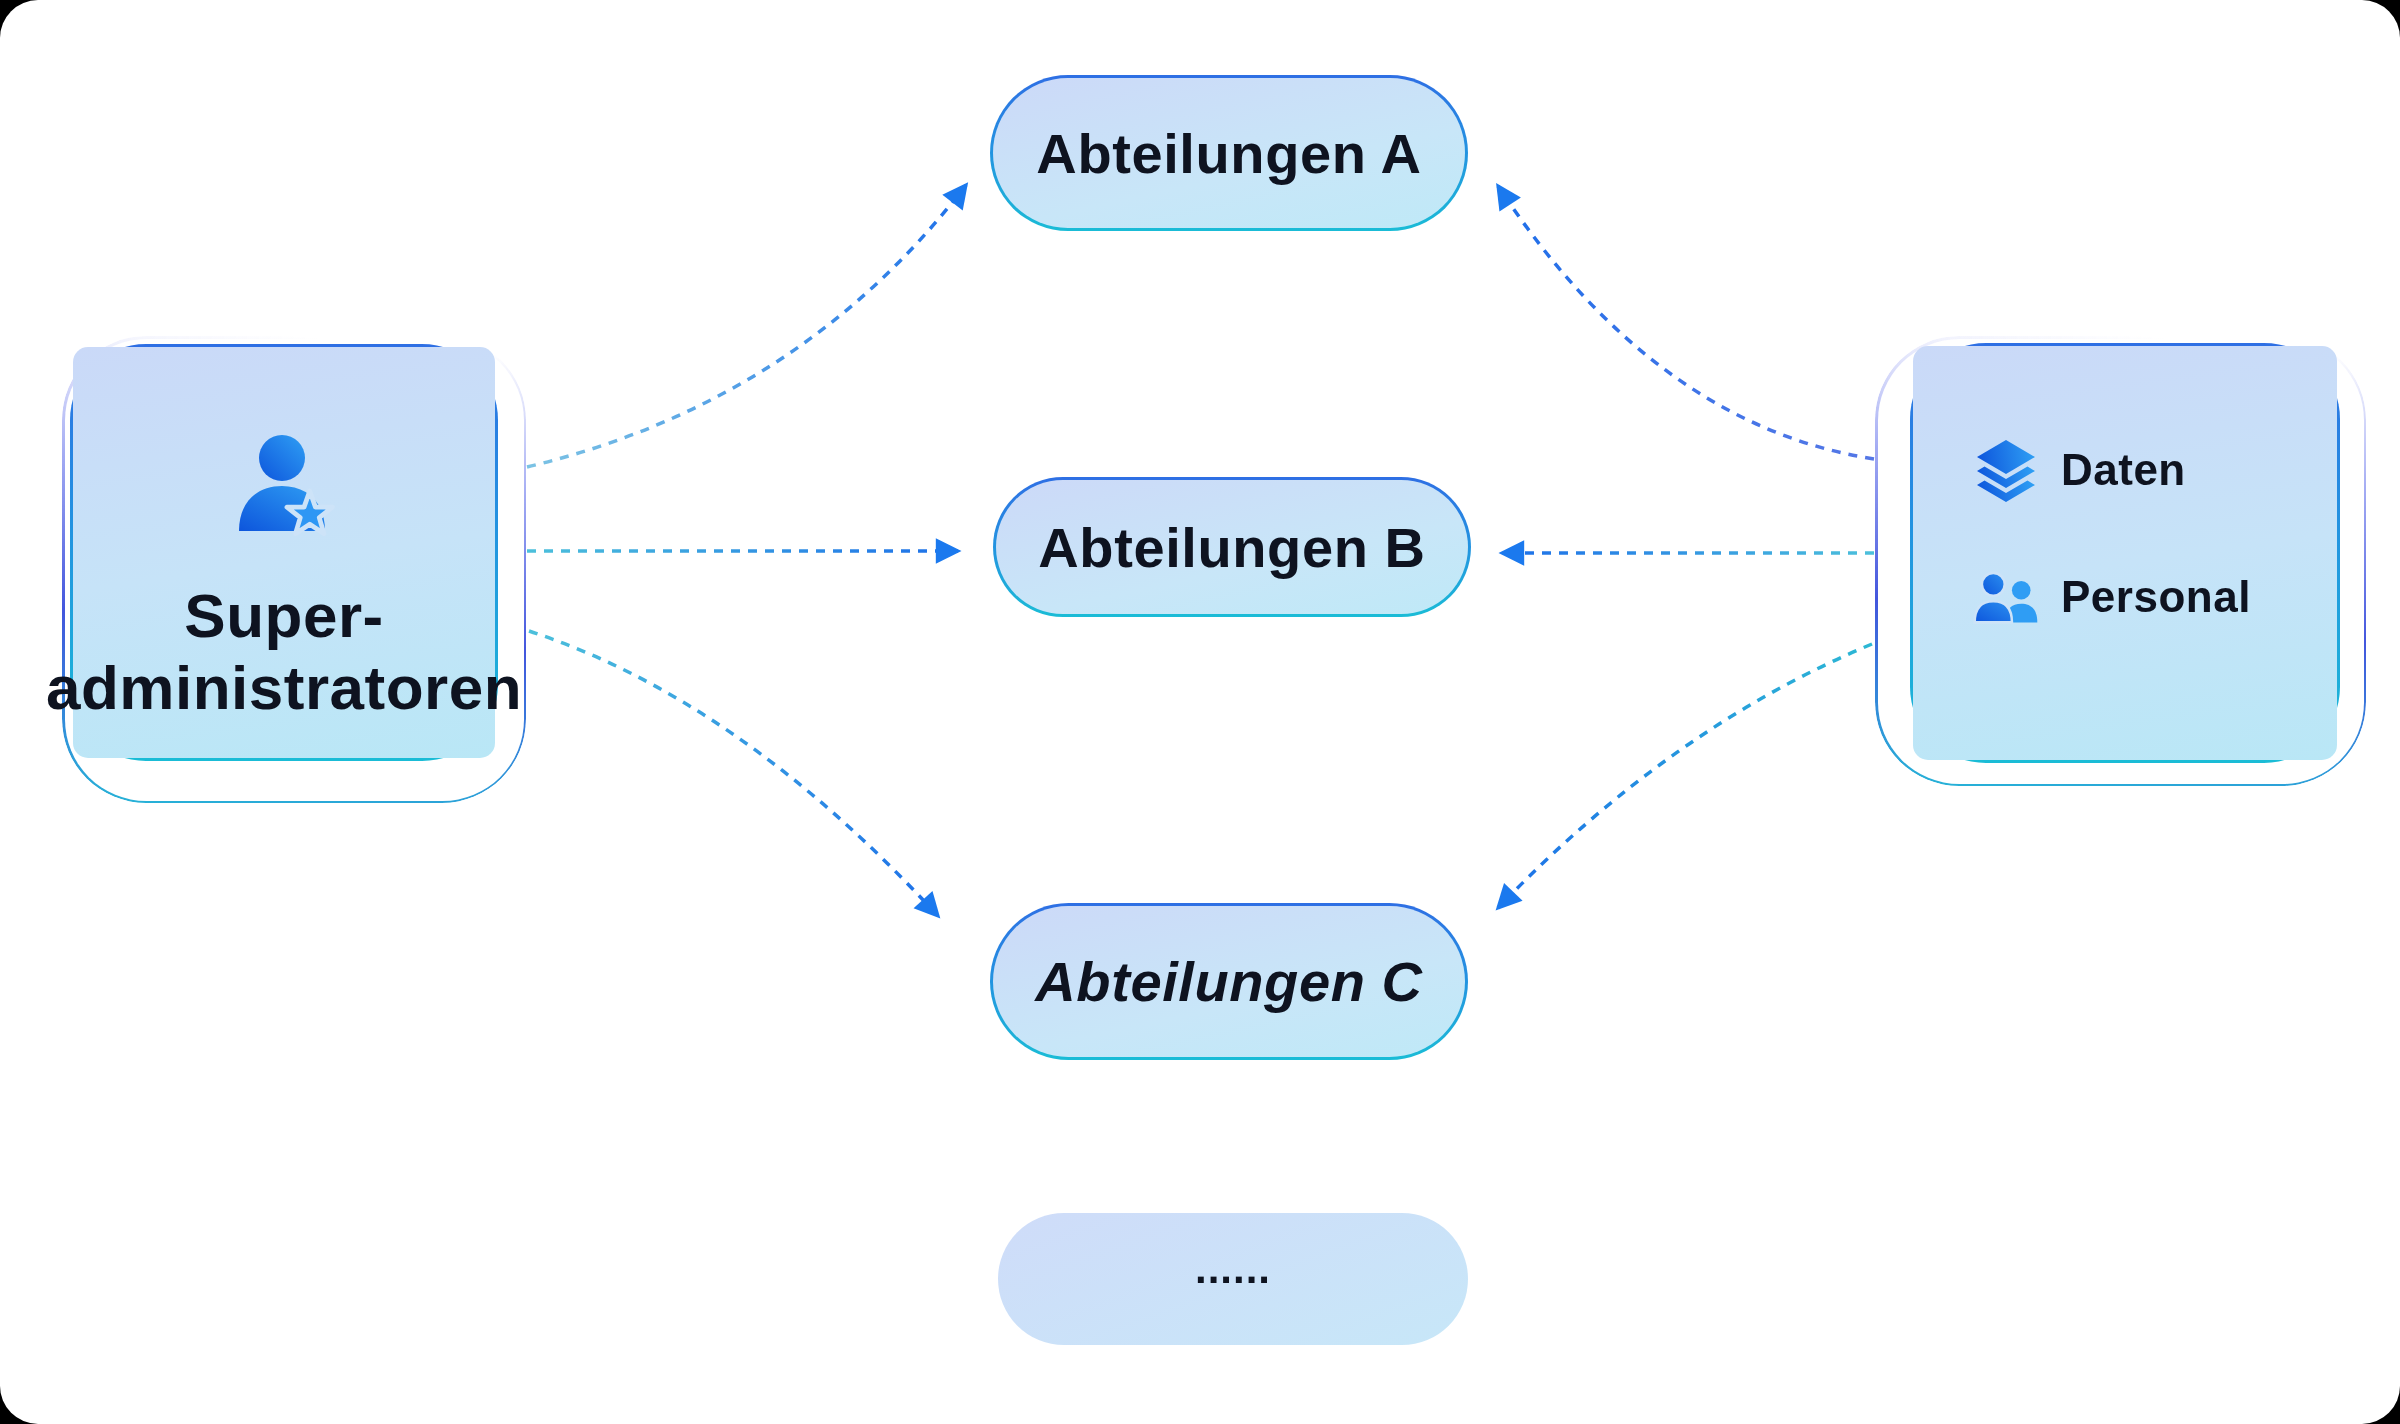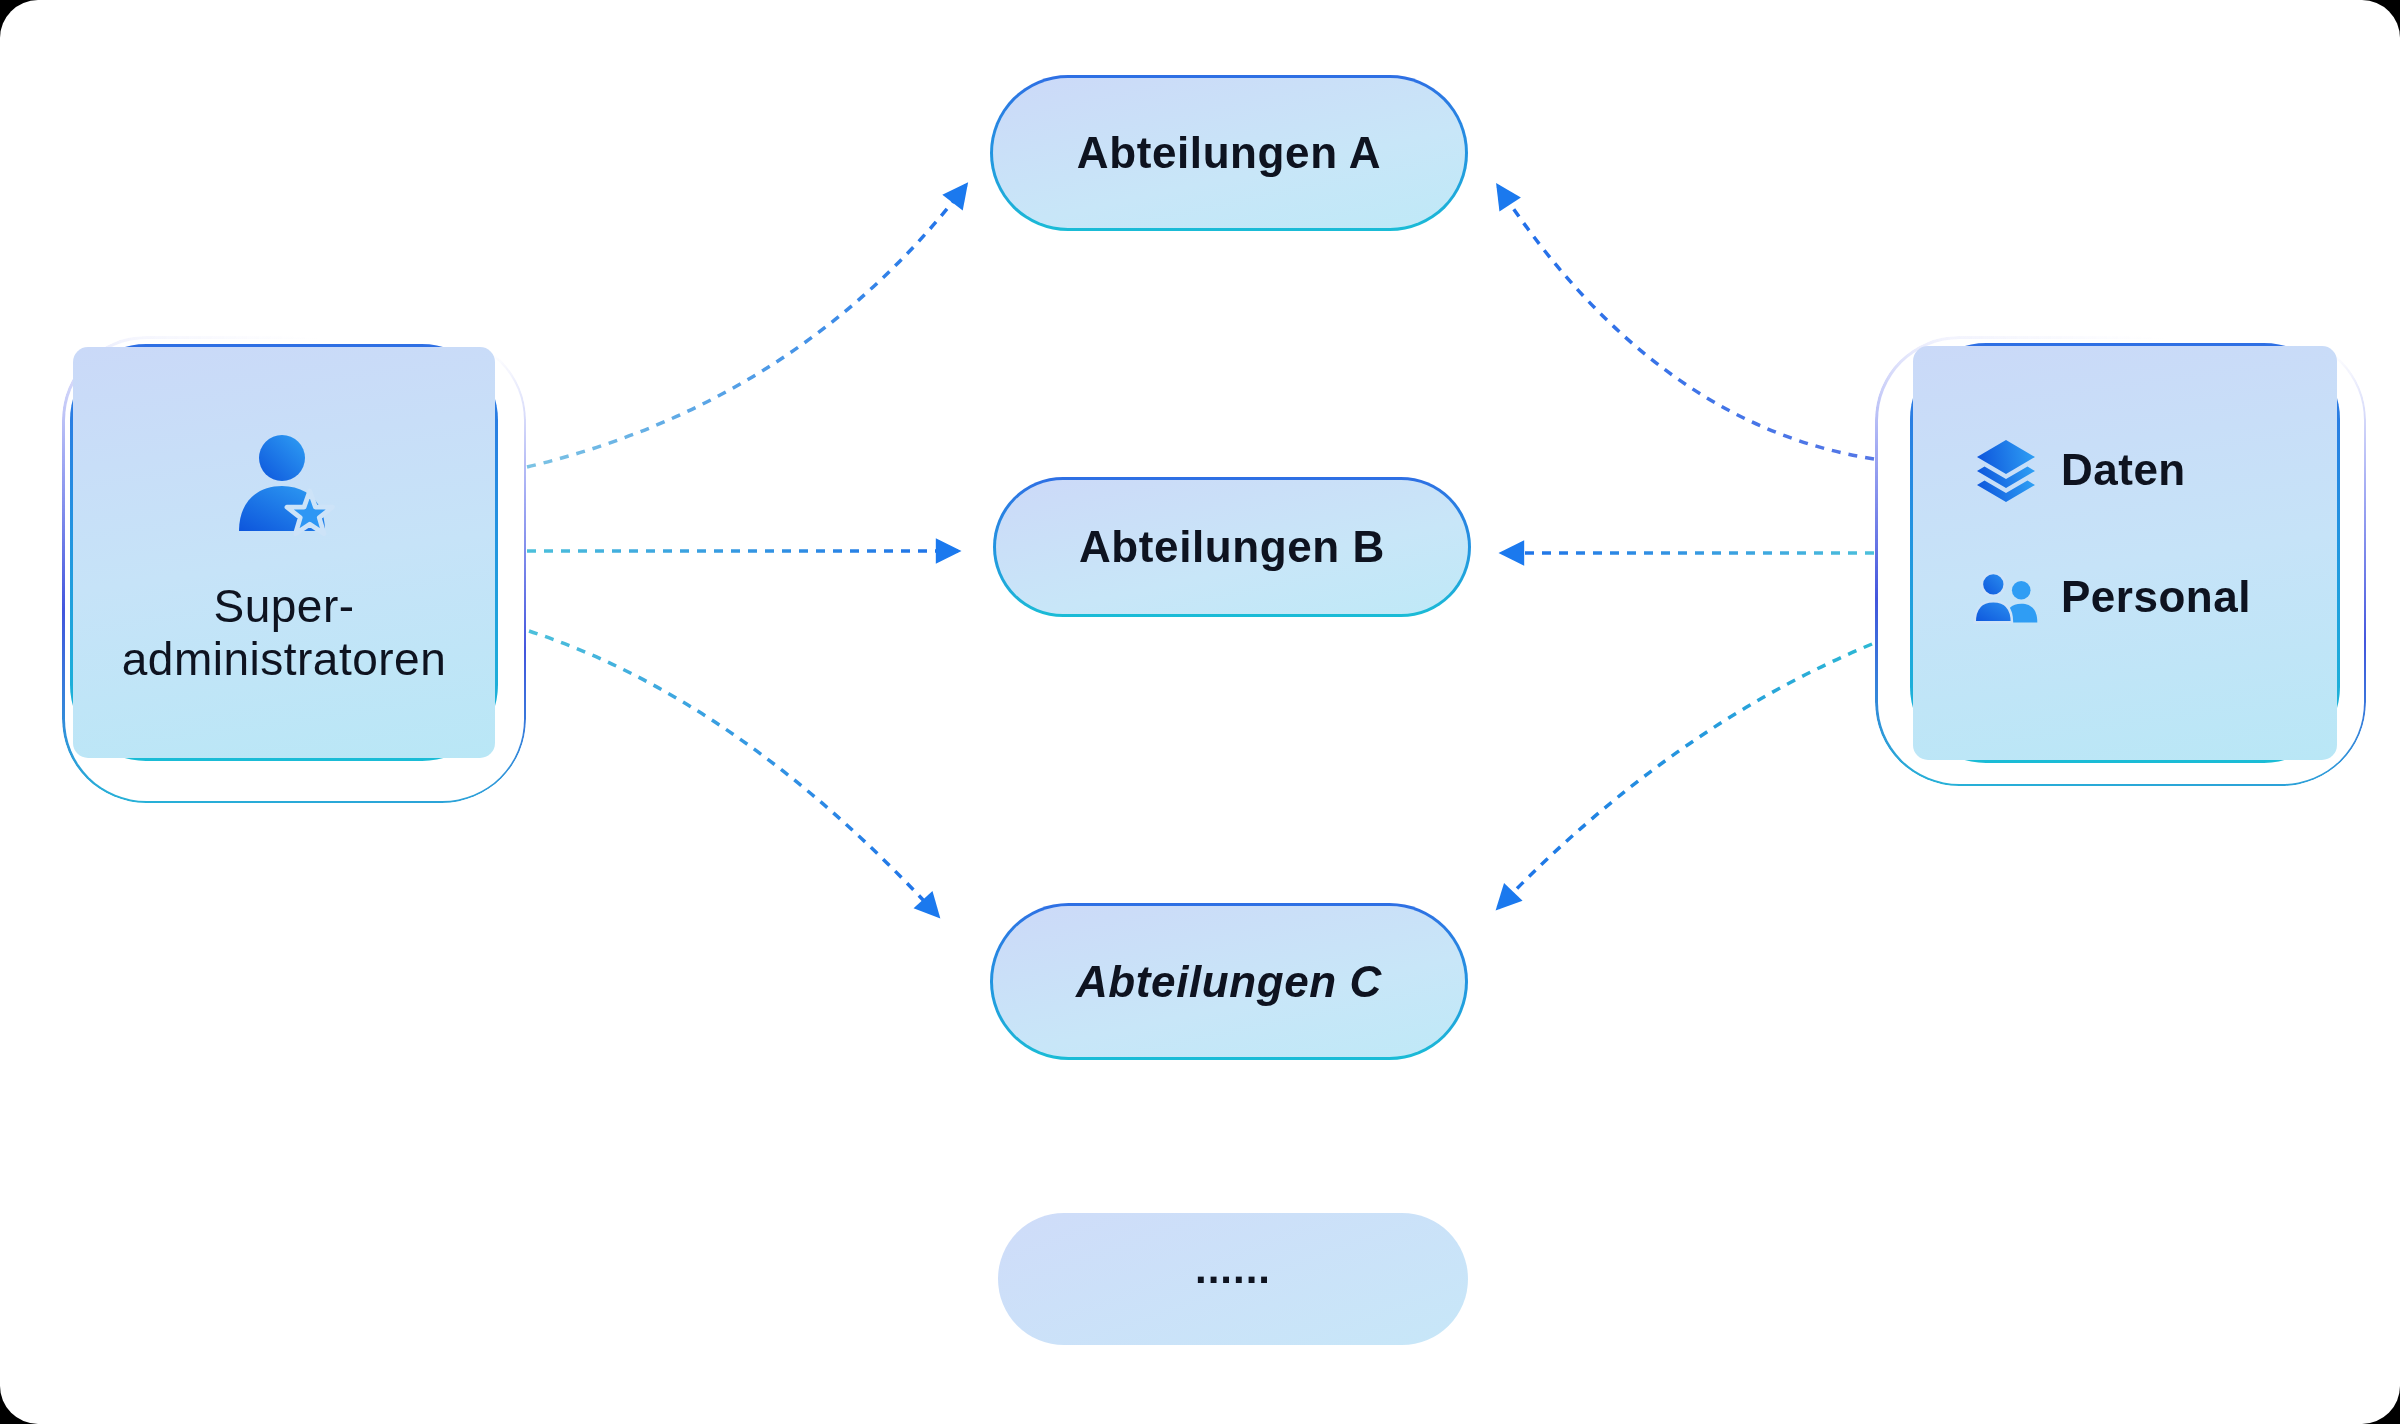--- a/index.html
+++ b/index.html
@@ -17,22 +17,22 @@
     background:linear-gradient(180deg,#2e6fe4 0%,#2394e0 45%,#1abcd6 100%);
   }
   .gbox-inner {
     width:100%; height:100%; box-sizing:border-box; border-radius:15px;
     background:linear-gradient(172deg,#cad9f8 0%,#c6e3f8 52%,#b9e7f6 100%);
     display:flex; flex-direction:column; align-items:center;gap:27px;
   }
   .left-node { left:70px; top:344px; width:428px; height:417px; }
   .left-node .gbox-inner { padding-top:86px; }
   .node-title {
-    margin-top:14px; text-align:center; font-weight:400; color:#0e1320;
-    font-size:46px; line-height:1.16; letter-spacing:0.5px;
+    margin-top:14px; text-align:center; font-weight:700; color:#0e1320;
+    font-size:62px; line-height:1.16; letter-spacing:0.5px;
   }
 
   
   .ring { position:absolute; border-radius:84px; pointer-events:none; }
   .ring::before {
     content:""; position:absolute; inset:0; border-radius:84px; padding:2.5px;
     background:linear-gradient(185deg, rgba(95,114,240,0) 4%, rgba(84,99,233,0.55) 32%, #4356dd 62%, #26b4d7 100%);
     -webkit-mask:linear-gradient(#000 0 0) content-box, linear-gradient(#000 0 0);
     -webkit-mask-composite:xor;
             mask:linear-gradient(#000 0 0) content-box, linear-gradient(#000 0 0);
@@ -44,21 +44,21 @@
   
   .pill {
     position:absolute; box-sizing:border-box; padding:3px; border-radius:80px;
     background:linear-gradient(180deg,#2e6fe4 0%,#2394e0 50%,#1abcd6 100%);
   }
   .pill-inner {
     width:100%; height:100%; box-sizing:border-box; border-radius:77px;
     background:linear-gradient(168deg,#ccd9f8 0%,#c8e6f8 60%,#bfe9f7 100%);
     display:flex; align-items:center; justify-content:center;
   }
-  .pill-label { font-size:44px; font-weight:700; color:#0e1320; letter-spacing:0.6px; }
+  .pill-label { font-size:56px; font-weight:700; color:#0e1320; letter-spacing:0.6px; }
   .pill-a { left:990px; top:75px;  width:478px; height:156px; }
   .pill-b { left:993px; top:477px; width:478px; height:140px; }
   .pill-c { left:990px; top:903px; width:478px; height:157px;font-style:italic; }
   .pill-dots {
     position:absolute; left:998px; top:1213px; width:470px; height:132px;
     border-radius:66px;
     background:linear-gradient(160deg,#cfdcf9 0%,#c7e7f8 100%);
     display:flex; align-items:center; justify-content:center;
   }
   .pill-dots .pill-label { transform:translateY(-10px); font-size:42px; letter-spacing:1px; }

